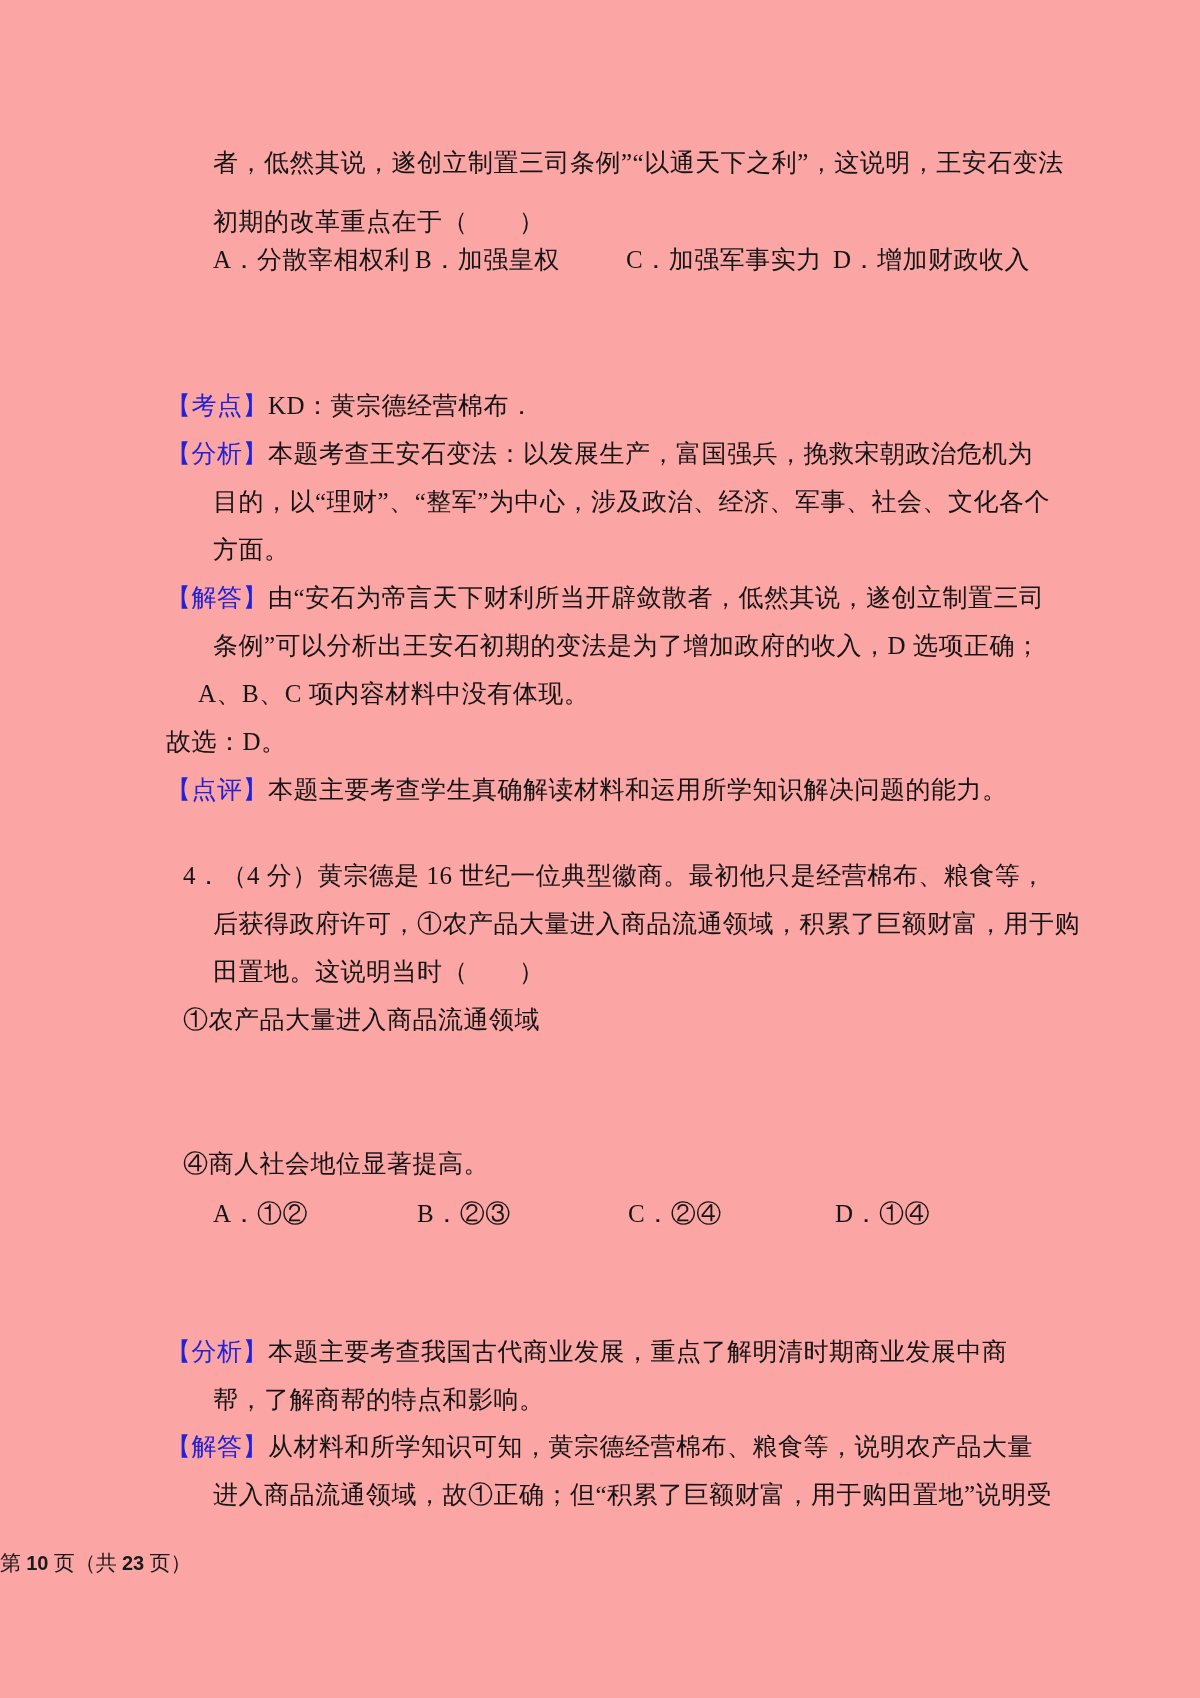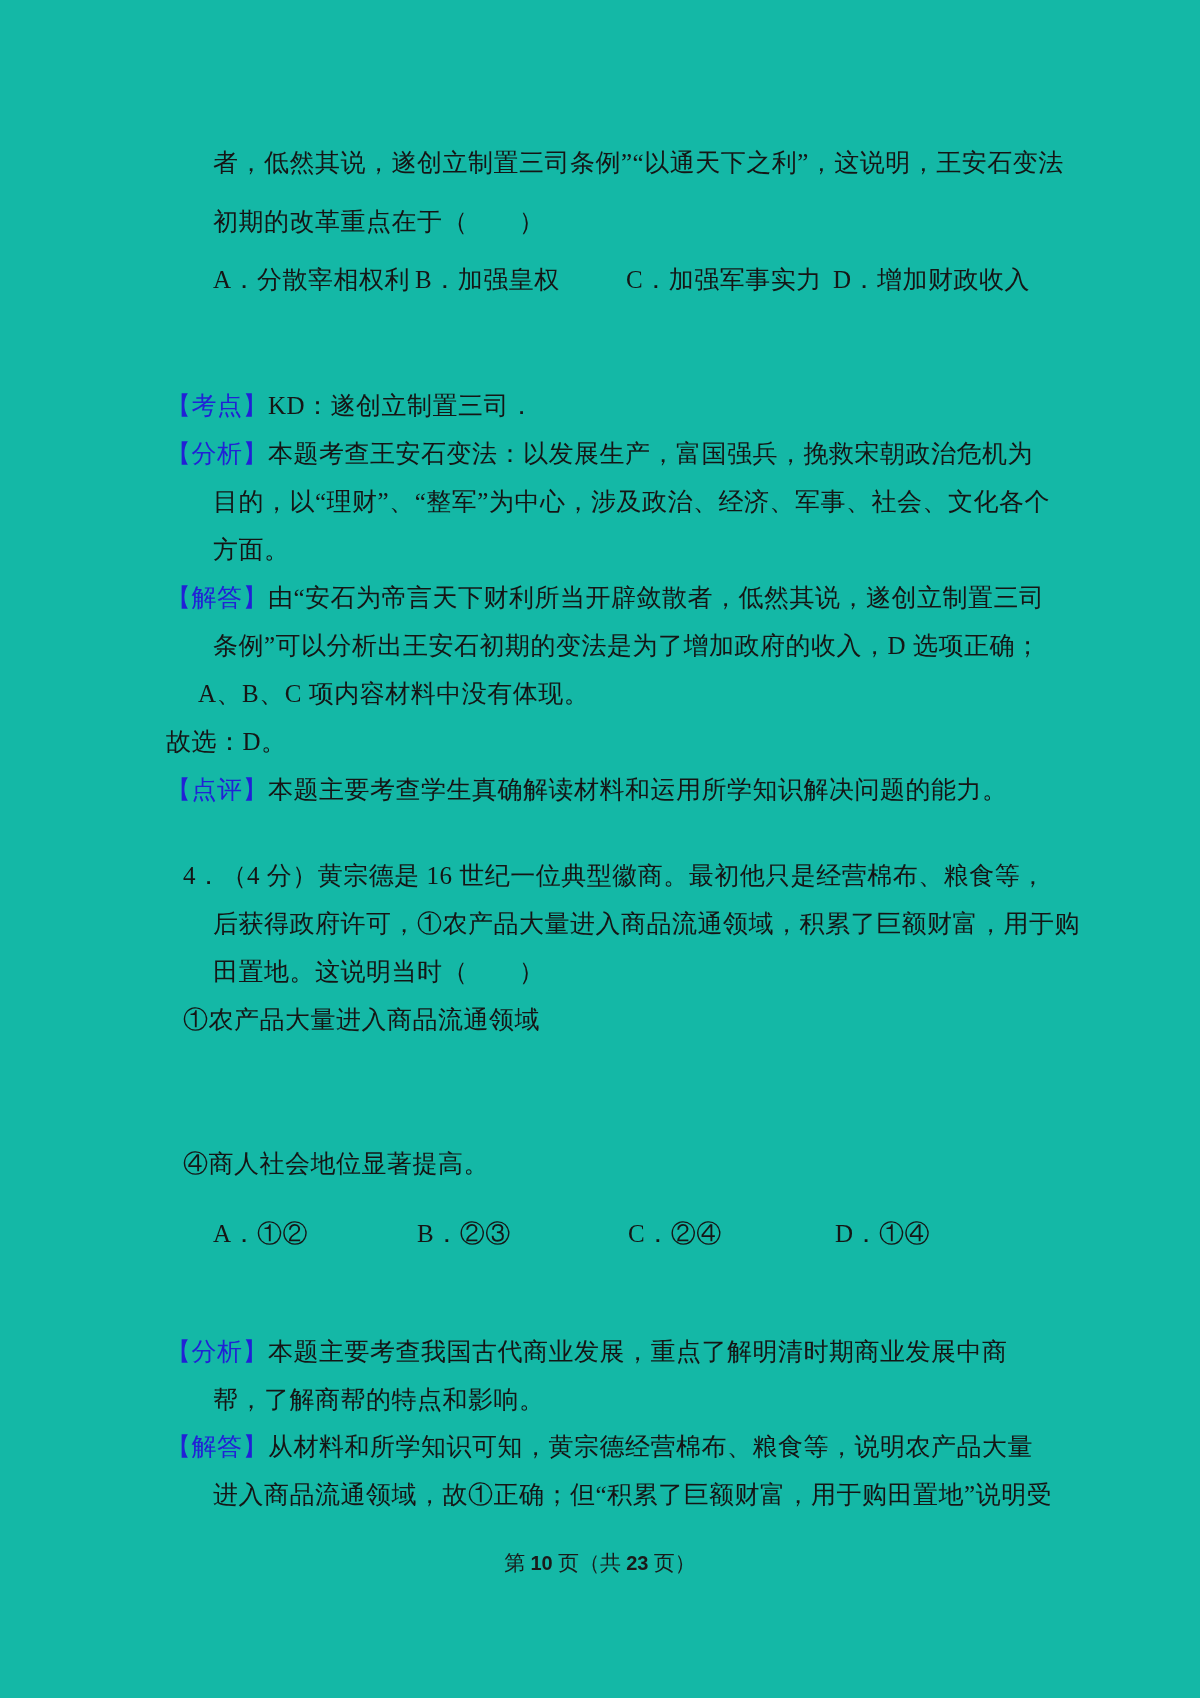--- a/index.html
+++ b/index.html
@@ -19,54 +19,52 @@
     line-height:34px;
     letter-spacing:0.5px;
   }
   .lbl{
     color:var(--label-color,#2121d6);
   }
   .opt{
     position:absolute;
     white-space:pre;
     letter-spacing:0.5px;
-    margin-top:20px;
   }
   .footer{
     position:absolute;
     left:0;
     right:0;
     top:1549px;
-    text-align:center;
     font-size:21px;
     white-space:pre;
     color:#1a1a1a;
   }
   .footer .num{
     font-weight:bold;
     font-family:"Liberation Sans","DejaVu Sans",sans-serif;
     font-size:20px;
   }
 </style>
 </head>
 <body>
 
-<div class="page" style="--label-color: #2121d6; background: #14b8a6; color: rgb(21, 21, 21);">
+<div class="page" style="--label-color: #2121d6; background: #fca5a5; color: rgb(21, 21, 21);">
 
   <div class="line" style="left:213px;top:146px">者，低然其说，遂创立制置三司条例”“以通天下之利”，这说明，王安石变法</div>
   <div class="line" style="left:213px;top:205px">初期的改革重点在于（　　）</div>
 
   <div>
     <span class="opt" style="left:213px;top:243px"><span>A．</span><span>分散宰相权利</span></span>
     <span class="opt" style="left:415px;top:243px"><span>B．</span><span>加强皇权</span></span>
     <span class="opt" style="left:626px;top:243px"><span>C．</span><span>加强军事实力</span></span>
     <span class="opt" style="left:833px;top:243px"><span>D．</span><span>增加财政收入</span></span>
   </div>
 
-  <div class="line" style="left:166px;top:389px"><span class="lbl">【考点】</span><span>KD：遂创立制置三司．</span></div>
+  <div class="line" style="left:166px;top:389px"><span class="lbl">【考点】</span><span>KD：黄宗德经营棉布．</span></div>
 
   <div class="line" style="left:166px;top:437px"><span class="lbl">【分析】</span><span>本题考查王安石变法：以发展生产，富国强兵，挽救宋朝政治危机为</span></div>
   <div class="line" style="left:213px;top:485px">目的，以“理财”、“整军”为中心，涉及政治、经济、军事、社会、文化各个</div>
   <div class="line" style="left:213px;top:533px">方面。</div>
 
   <div class="line" style="left:166px;top:581px"><span class="lbl">【解答】</span><span>由“安石为帝言天下财利所当开辟敛散者，低然其说，遂创立制置三司</span></div>
   <div class="line" style="left:213px;top:629px">条例”可以分析出王安石初期的变法是为了增加政府的收入，D 选项正确；</div>
   <div class="line" style="left:198px;top:677px">A、B、C 项内容材料中没有体现。</div>
 
   <div class="line" style="left:166px;top:725px">故选：D。</div>

